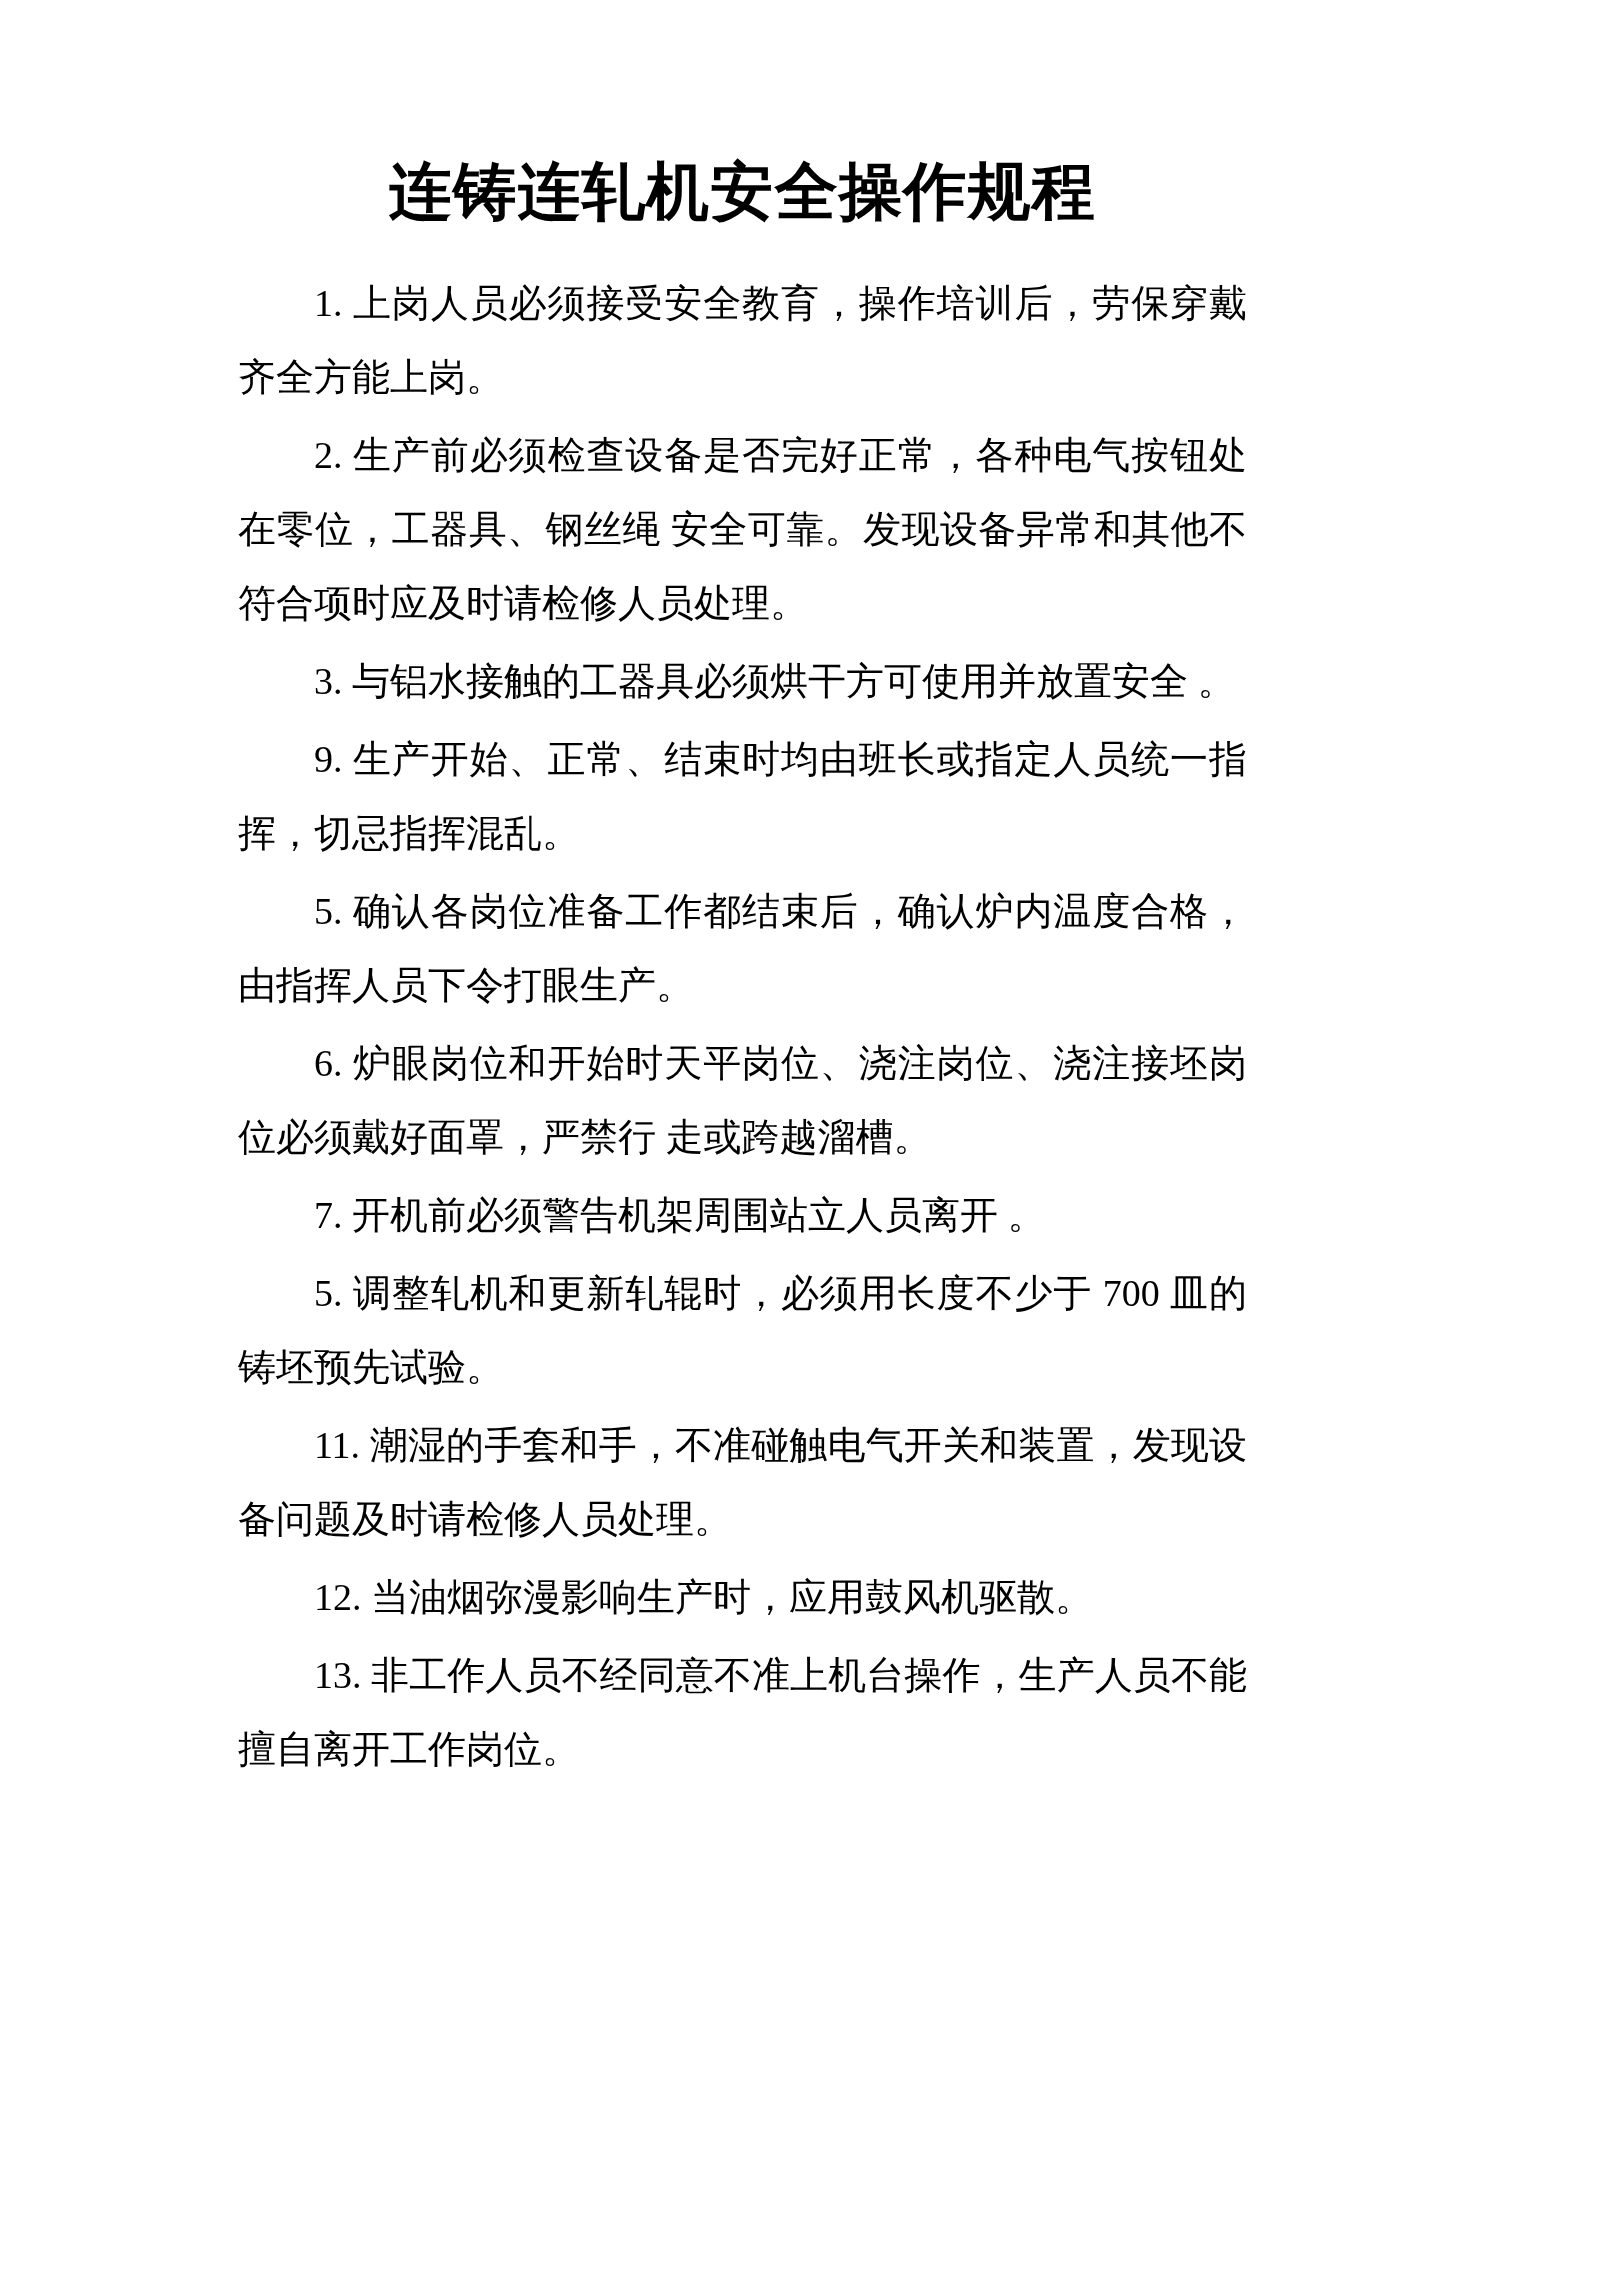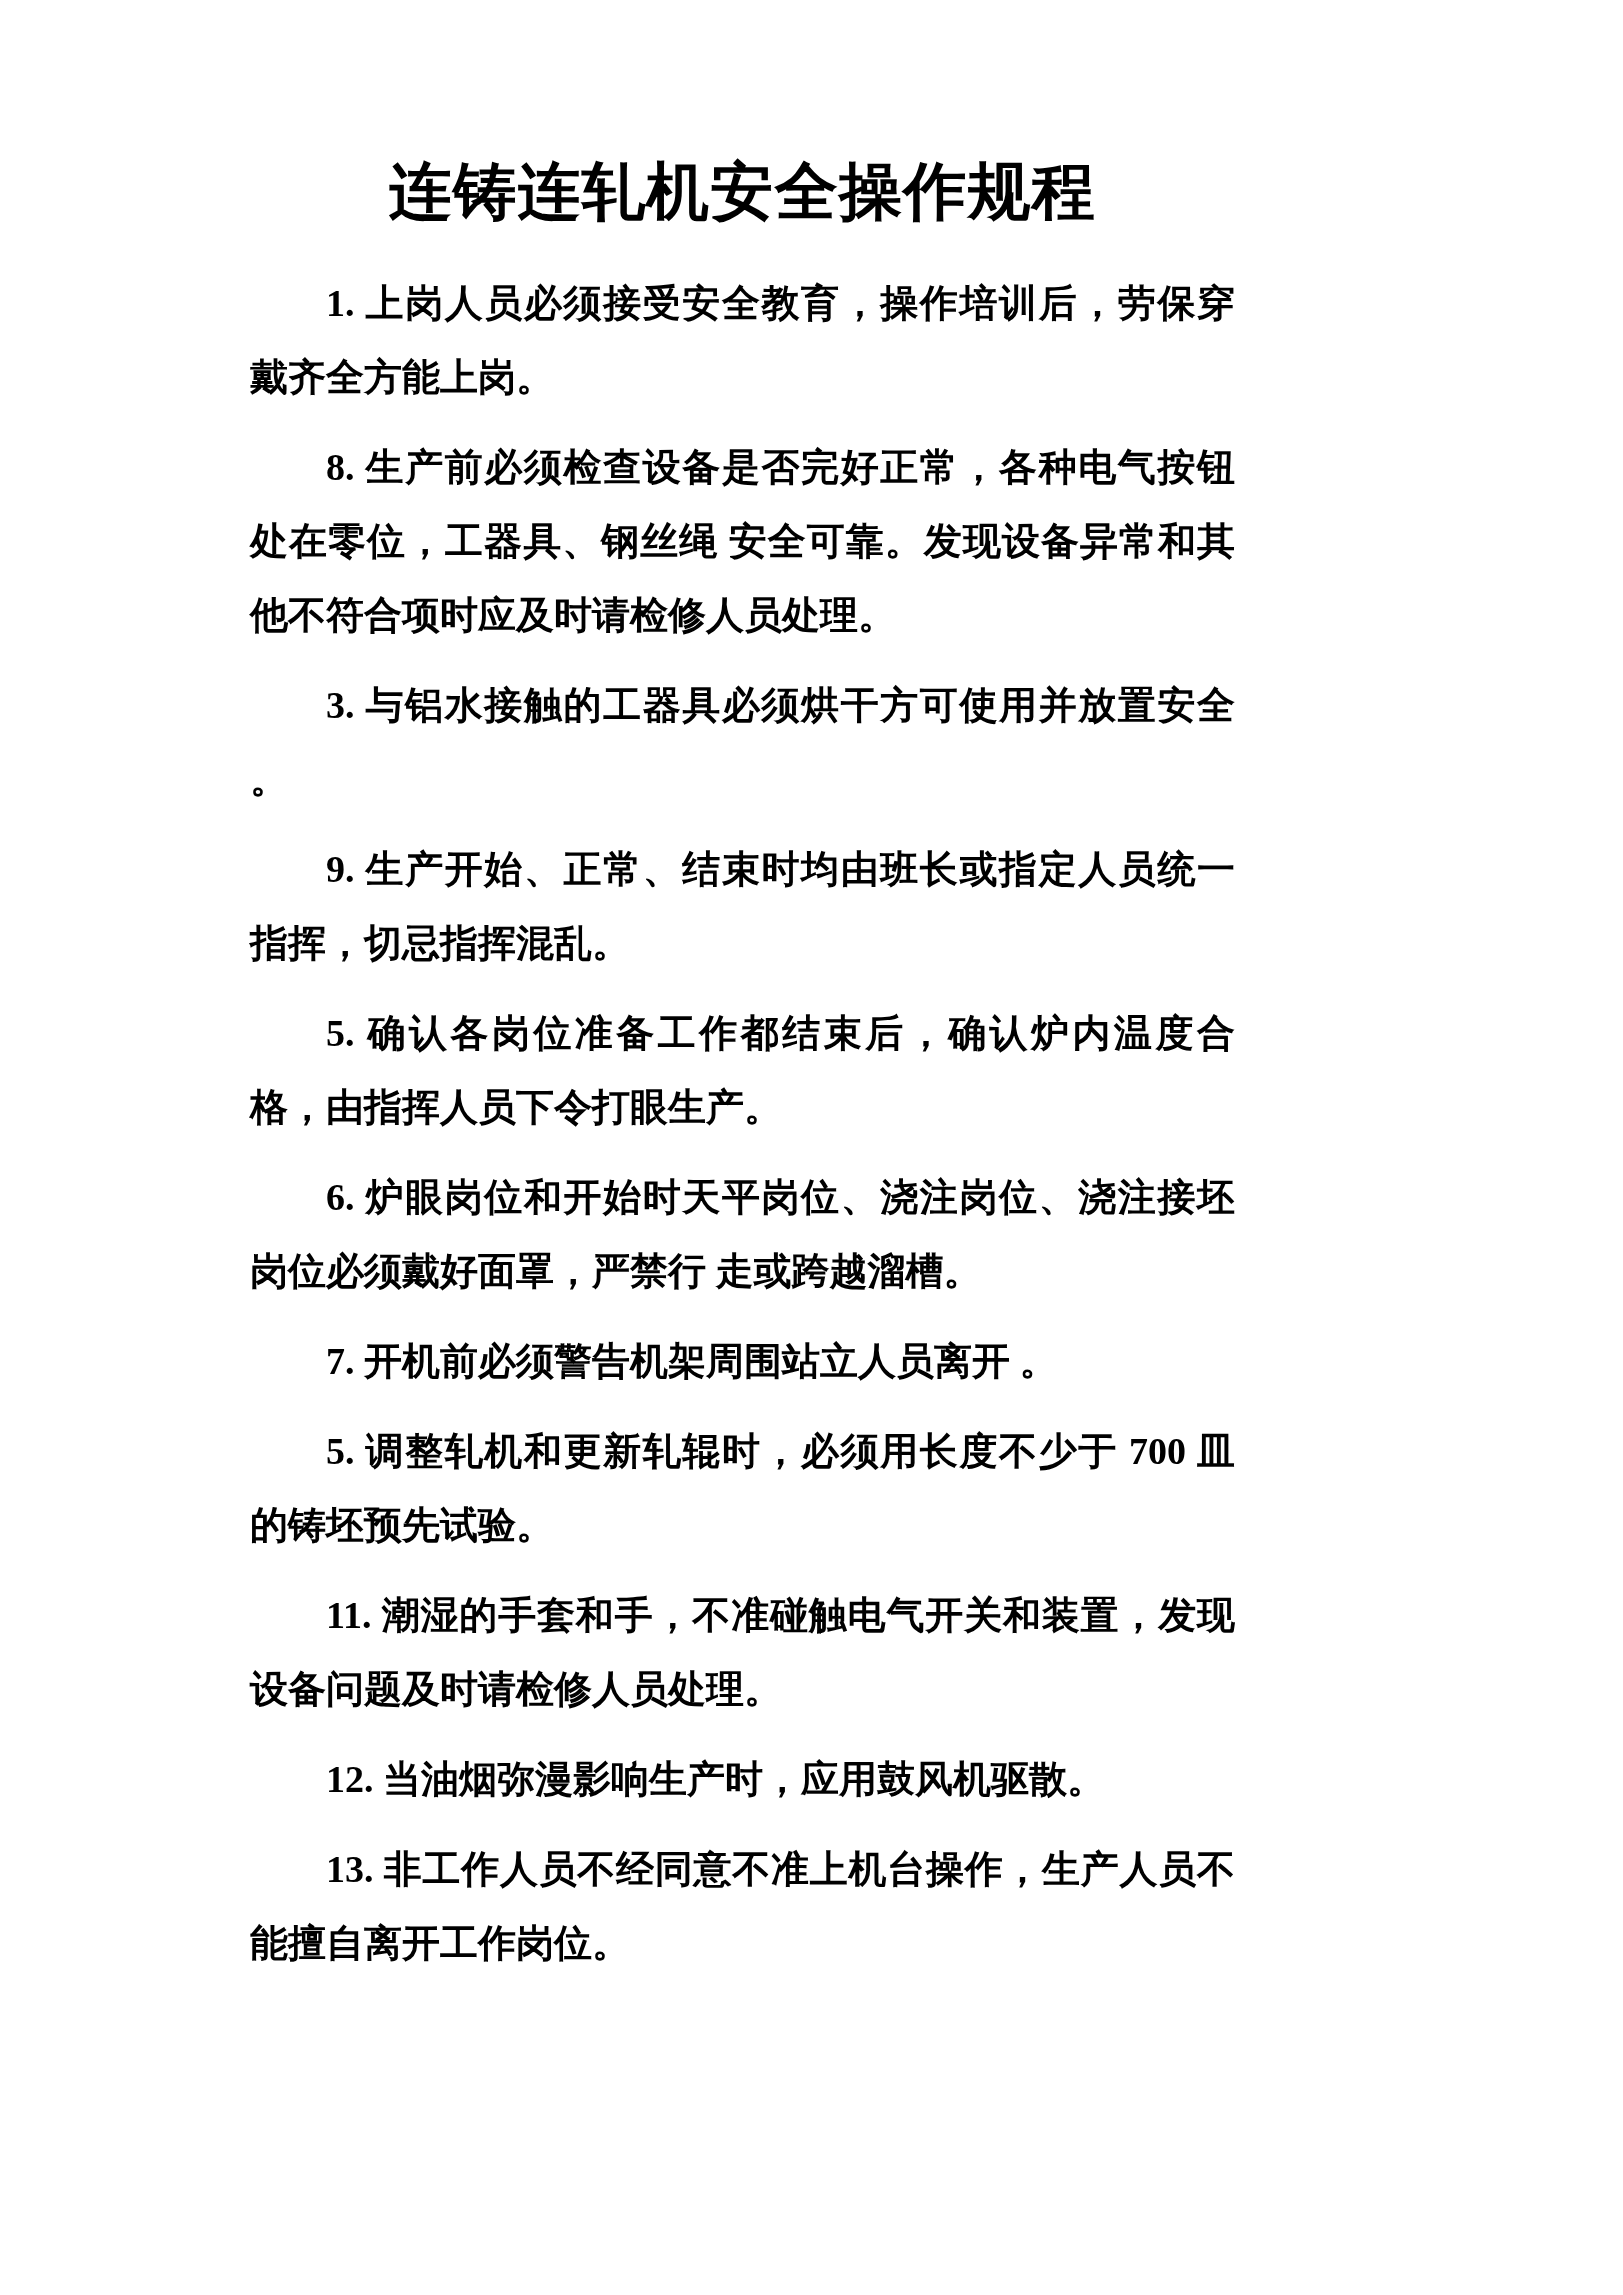--- a/index.html
+++ b/index.html
@@ -27,34 +27,33 @@
     white-space: nowrap;
   }
   .doc-content {
     margin: 34px 209px 0 234px;
     font-size: 38px;
     line-height: 74px;
     text-align: justify;
     text-justify: inter-ideograph;
   }
   .doc-content p {
-    margin: 16px;
+    margin: 4px;
     padding: 0;
     text-indent: 2em;
-    font-weight: bold;
   }
 </style>
 </head>
 <body>
 
 <div class="page">
   <h1 class="doc-title">连铸连轧机安全操作规程</h1>
   <div class="doc-content">
     <p>1. 上岗人员必须接受安全教育，操作培训后，劳保穿戴齐全方能上岗。</p>
-    <p>8. 生产前必须检查设备是否完好正常，各种电气按钮处在零位，工器具、钢丝绳 安全可靠。发现设备异常和其他不符合项时应及时请检修人员处理。</p>
+    <p>2. 生产前必须检查设备是否完好正常，各种电气按钮处在零位，工器具、钢丝绳 安全可靠。发现设备异常和其他不符合项时应及时请检修人员处理。</p>
     <p>3. 与铝水接触的工器具必须烘干方可使用并放置安全 。</p>
     <p>9. 生产开始、正常、结束时均由班长或指定人员统一指挥，切忌指挥混乱。</p>
     <p>5. 确认各岗位准备工作都结束后，确认炉内温度合格，由指挥人员下令打眼生产。</p>
     <p>6. 炉眼岗位和开始时天平岗位、浇注岗位、浇注接坯岗位必须戴好面罩，严禁行 走或跨越溜槽。</p>
     <p>7. 开机前必须警告机架周围站立人员离开 。</p>
     <p>5. 调整轧机和更新轧辊时，必须用长度不少于 700 皿的铸坯预先试验。</p>
     <p>11. 潮湿的手套和手，不准碰触电气开关和装置，发现设备问题及时请检修人员处理。</p>
     <p>12. 当油烟弥漫影响生产时，应用鼓风机驱散。</p>
     <p>13. 非工作人员不经同意不准上机台操作，生产人员不能擅自离开工作岗位。</p>
   </div>

